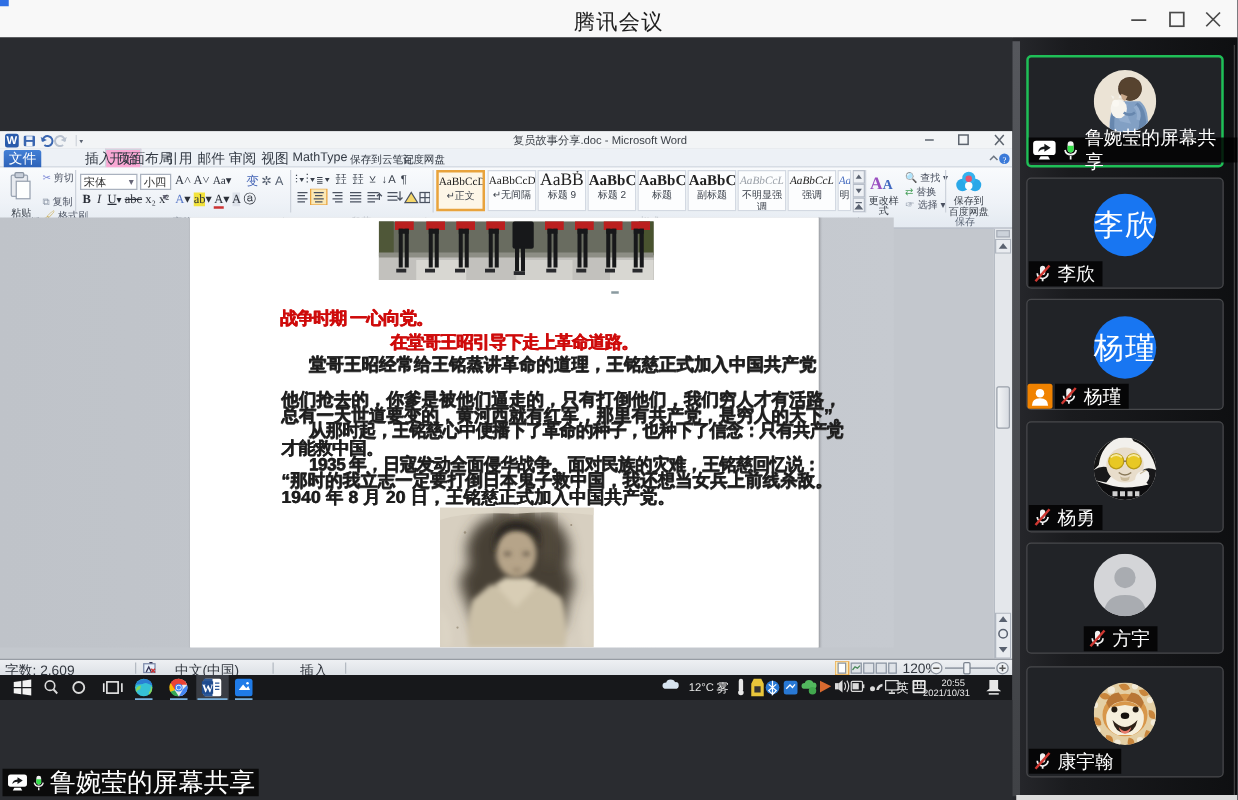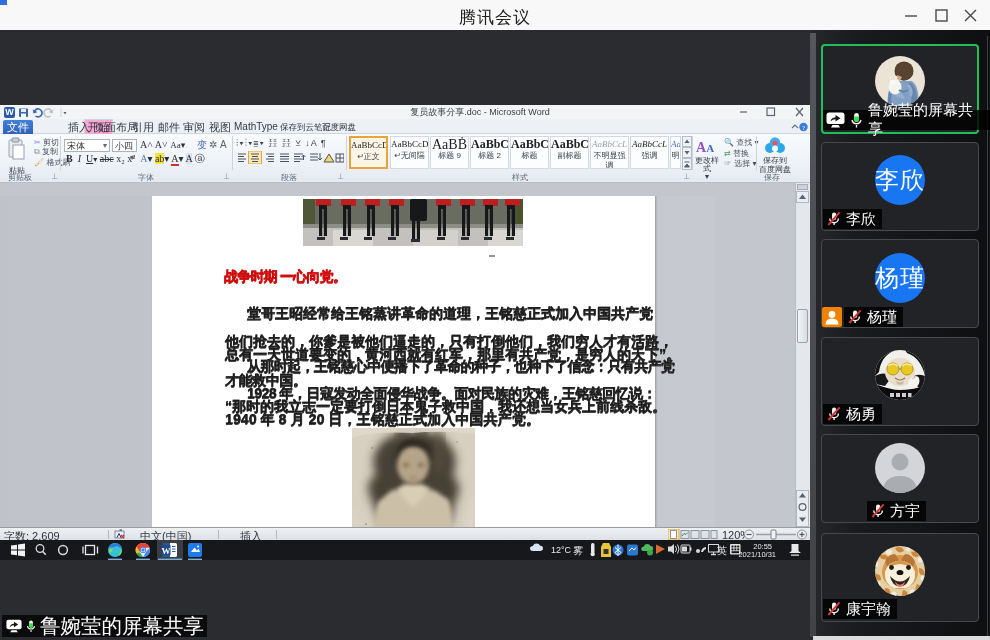--- a/index.html
+++ b/index.html
@@ -100,21 +100,21 @@
   <div class="abs glabels" id="ribbonlabels"></div>
 
   <svg class="abs" style="left:5px;top:137px" width="24" height="28" viewBox="0 0 24 28">
     <rect x="4" y="3" width="13" height="17" rx="1" fill="#e8ebf0" stroke="#9aa4b2"></rect>
     <rect x="7" y="1" width="7" height="4" rx="1" fill="#c7ced9" stroke="#8a94a2"></rect>
     <rect x="8" y="8" width="11" height="14" fill="#fdfefe" stroke="#98a2b0"></rect>
   </svg>
   <div class="abs" style="left:2px;top:165px;width:30px;text-align:center;font-size:8px;color:#3a404a;">粘贴</div>
   <div class="abs ric" style="left:34px;top:138px;font-size:8px;color:#4a5160;">
     <div><span style="color:#7a86d6;">✂</span> 剪切</div>
-    <div style="margin-top:0;"><span style="color:#8a94a4;">⧉</span> 复制</div>
+    <div style="margin-top:10px;"><span style="color:#8a94a4;">⧉</span> 复制</div>
     <div style="margin-top:1.5px;"><span style="color:#c8a84a;">🖌</span> 格式刷</div>
   </div>
   <div class="abs vsep" style="left:60px;"></div>
 
   <div class="abs fbox" style="left:64px;top:139px;width:46px;">宋体<span class="da">▾</span></div>
   <div class="abs fbox" style="left:112px;top:139px;width:25px;">小四<span class="da">▾</span></div>
   <div class="abs" style="left:140px;top:139px;font-size:10px;color:#2f3540;font-family:'Liberation Serif',serif;">A˄ A˅ <span style="font-size:9px;">Aa▾</span></div>
   <svg class="abs" style="left:196px;top:138px" width="34" height="12" viewBox="0 0 34 12">
     <text x="1" y="10" font-size="10" fill="#4565b5">变</text>
       <text x="13" y="10" font-size="10" fill="#566070">✲</text>
@@ -233,21 +233,21 @@
       <span style="position:absolute;left:52px;color:#8a93a2;">⟂</span>
     <span style="position:absolute;left:138px;">字体</span>
       <span style="position:absolute;left:224px;color:#8a93a2;">⟂</span>
     <span style="position:absolute;left:281px;">段落</span>
       <span style="position:absolute;left:338px;color:#8a93a2;">⟂</span>
     <span style="position:absolute;left:512px;">样式</span>
       <span style="position:absolute;left:684px;color:#8a93a2;">⟂</span>
     <span style="position:absolute;left:764px;">保存</span>
   </div>
 
-  <div class="abs" id="docarea" style="left:0;top:196px;width:715px;height:344px;background:linear-gradient(90deg,#bfc3c9,#c6cad0);overflow:hidden;">
+  <div class="abs" id="docarea" style="left:0;top:174px;width:715px;height:344px;background:linear-gradient(90deg,#bfc3c9,#c6cad0);overflow:hidden;">
     <div class="abs" style="left:152px;top:-20px;width:503px;height:380px;background:#fff;box-shadow:1px 0 2px rgba(0,0,0,.25);"></div>
 
     <svg class="abs" style="left:303px;top:3px" width="220" height="47" viewBox="0 0 220 47">
       <rect width="220" height="47" fill="#696c60"></rect>
       <rect x="0" y="0" width="12" height="28" fill="#4f5738"></rect>
       <rect x="208" y="0" width="12" height="28" fill="#49532f"></rect>
       <rect x="0" y="27" width="220" height="20" fill="#c2c1bd"></rect>
       <rect x="0" y="25" width="220" height="4" fill="#8d8e85"></rect>
       <rect x="30" y="31" width="40" height="16" fill="#d8d7d2"></rect>
       <rect x="110" y="31" width="45" height="16" fill="#d2d1cc"></rect>
@@ -318,26 +318,27 @@
             <rect x="108" y="40" width="9" height="3"></rect>
             <rect x="134" y="38" width="8" height="3"></rect>
             <rect x="158" y="38" width="8" height="3"></rect>
             <rect x="181" y="38" width="8" height="3"></rect>
             <rect x="203" y="38" width="8" height="3"></rect>
           </g>
       </g>
     </svg>
     <div class="abs" style="left:489px;top:59px;width:6px;height:2px;background:#8a9aa0;"></div>
     <div class="dline red" style="left:224px;top:72px;font-weight:bold;letter-spacing:-0.8px;">战争时期 一心向党。</div>
+    <div class="dline red" style="left:312px;top:91px;font-weight:bold;letter-spacing:-0.8px;">在堂哥王昭引导下走上革命道路。</div>
     <div class="dline dj" style="left:247px;top:109px;width:330px;">堂哥王昭经常给王铭蒸讲革命的道理，王铭慈正式加入中国共产党</div>
     <div class="dline dj" style="left:225px;top:137px;width:352px;">他们抢去的，你爹是被他们逼走的，只有打倒他们，我们穷人才有活路，</div>
     <div class="dline dj" style="left:225px;top:150px;width:352px;">总有一天世道要变的，黄河西就有红军，那里有共产党，是穷人的天下”。</div>
     <div class="dline" style="left:247px;top:162px;letter-spacing:-0.65px;">从那时起，王铭慈心中便播下了革命的种子，也种下了信念：只有共产党</div>
     <div class="dline" style="left:225px;top:176px;">才能救中国。</div>
-    <div class="dline" style="left:247px;top:189px;letter-spacing:-0.55px;">1928 年，日寇发动全面侵华战争。面对民族的灾难，王铭慈回忆说：</div>
+    <div class="dline" style="left:247px;top:189px;letter-spacing:-0.55px;">1935 年，日寇发动全面侵华战争。面对民族的灾难，王铭慈回忆说：</div>
     <div class="dline dj" style="left:225px;top:202px;width:352px;">“那时的我立志一定要打倒日本鬼子救中国，我还想当女兵上前线杀敌。</div>
     <div class="dline" style="left:225px;top:215px;letter-spacing:0.1px;">1940 年 8 月 20 日，王铭慈正式加入中国共产党。</div>
 
     <svg class="abs" style="left:352px;top:232px" width="123" height="112" viewBox="0 0 123 112">
       <defs>
           <filter id="pb" x="-40%" y="-40%" width="180%" height="180%">
             <feGaussianBlur stdDeviation="5"></feGaussianBlur>
           </filter>
       <filter id="pb2" x="-40%" y="-40%" width="180%" height="180%">
             <feGaussianBlur stdDeviation="2.2"></feGaussianBlur>

